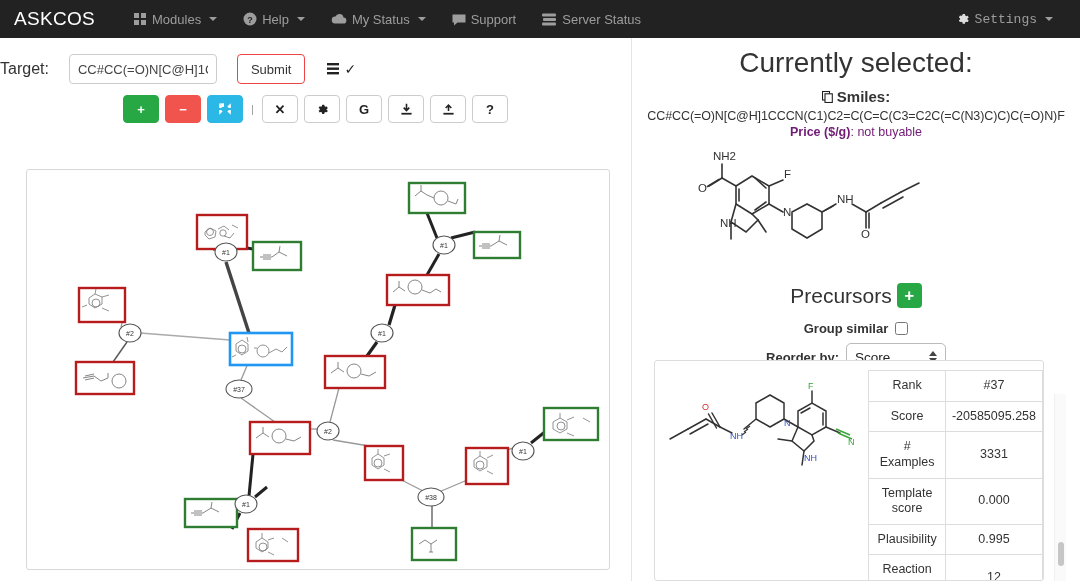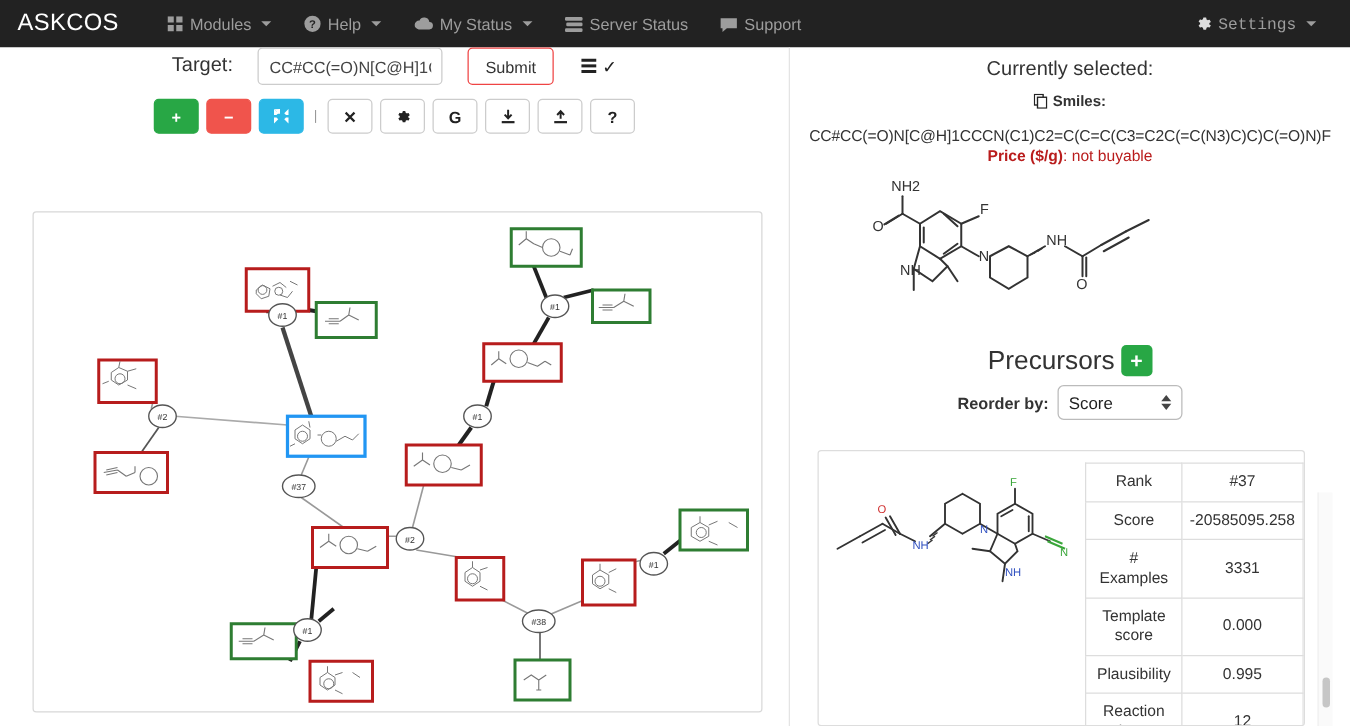--- a/index.html
+++ b/index.html
@@ -73,23 +73,22 @@
     width: 448px;
     position: relative;
     background: #fff;
     overflow: hidden;
   }
 
   
   .target-bar {
     display: flex;
     align-items: center;
-    justify-content: center;
     gap: 20px;
-    padding-top: 0;
+    padding-top: 16px;
   }
   .target-input {
     width: 148px;
     height: 30px;
     border: 1px solid #ccc;
     border-radius: 4px;
     padding: 0 8px;
     font-size: 13px;
     color: #444;
     font-family: "Liberation Sans", sans-serif;
@@ -144,44 +143,44 @@
     border: 1px solid #d8d8d8;
     border-radius: 3px;
     background: #fff;
     overflow: hidden;
   }
   .graph-box svg { display: block; }
 
   
   .sel-title {
     text-align: center;
-    font-size: 16px;
+    font-size: 28px;
     color: #333;
     padding-top: 9px;
     font-weight: 400;
   }
   .smiles-head {
     text-align: center;
-    font-size: 12px;
+    font-size: 15px;
     font-weight: bold;
     margin-top: 9px;
     display: flex; align-items: center; justify-content: center; gap: 4px;
   }
   .smiles-val {
     text-align: center;
     font-size: 12.5px;
     color: #333;
-    margin-top: 14px;
+    margin-top: 4px;
     letter-spacing: -0.1px;
     white-space: nowrap;
   }
   .price-line {
     text-align: center;
     font-size: 12.5px;
-    color: #b91c1c;
+    color: #701a75;
     margin-top: 2px;
   }
   .price-line b { font-weight: bold; }
 
   .mol-main {
     display: flex; justify-content: center; align-items: center;
     height: 138px;
     margin-top: 2px;
   }
 
@@ -328,36 +327,36 @@
             <path d="M4 10.5h8.2a3 3 0 0 0 .3-6 4.2 4.2 0 0 0-8-1A2.8 2.8 0 0 0 4 10.5z" fill="#9d9d9d"></path>
           </svg>
       </span>
       <span>My Status</span>
       <span class="caret"></span>
     </div>
 
 
     <div class="nav-item">
       <span class="ico">
+        <svg width="14" height="13" viewBox="0 0 14 13">
+            <path d="M0.5 1.5h13v8h-8l-3.5 3v-3h-1.5z" fill="#9d9d9d"></path>
+          </svg>
+      </span>
+      <span>Support</span>
+    </div>
+
+    <div class="nav-item">
+      <span class="ico">
         <svg width="15" height="13" viewBox="0 0 15 13">
             <rect x="0" y="0.5" width="14" height="3" rx="1" fill="#9d9d9d"></rect>
             <rect x="1" y="5" width="13" height="3" rx="1" fill="#9d9d9d"></rect>
             <rect x="0" y="9.5" width="14" height="3" rx="1" fill="#9d9d9d"></rect>
           </svg>
       </span>
       <span>Server Status</span>
-    </div>
-
-    <div class="nav-item">
-      <span class="ico">
-        <svg width="14" height="13" viewBox="0 0 14 13">
-            <path d="M0.5 1.5h13v8h-8l-3.5 3v-3h-1.5z" fill="#9d9d9d"></path>
-          </svg>
-      </span>
-      <span>Support</span>
     </div>
   </div>
 
   <div class="nav-right">
     <div class="nav-item">
       <span class="ico">
         <svg width="14" height="14" viewBox="0 0 16 16">
             <path fill="#ddd" d="M8 5.2a2.8 2.8 0 1 0 0 5.6 2.8 2.8 0 0 0 0-5.6zm0 4.2a1.4 1.4 0 1 1 0-2.8 1.4 1.4 0 0 1 0 2.8z"></path>
             <path fill="#ddd" d="M14.2 9.3l-1.1-.6c.05-.45.05-.95 0-1.4l1.1-.6a.5.5 0 0 0 .2-.6l-.9-1.6a.5.5 0 0 0-.6-.2l-1.2.45a5 5 0 0 0-1.2-.7L10.3 2.6a.5.5 0 0 0-.5-.4H8a.5.5 0 0 0-.5.4l-.2 1.25c-.45.16-.85.4-1.2.7L4.9 4.1a.5.5 0 0 0-.6.2l-.9 1.6a.5.5 0 0 0 .2.6l1.1.6a5 5 0 0 0 0 1.4l-1.1.6a.5.5 0 0 0-.2.6l.9 1.6c.13.22.4.3.6.2l1.2-.45c.35.3.75.54 1.2.7l.2 1.25c.04.23.25.4.5.4h1.8c.25 0 .46-.17.5-.4l.2-1.25c.45-.16.85-.4 1.2-.7l1.2.45c.22.08.47 0 .6-.2l.9-1.6a.5.5 0 0 0-.2-.6z"></path>
           </svg>
@@ -712,20 +711,24 @@
           <text x="185" y="94">O</text>
         </g>
       </svg>
     </div>
 
     <div class="precursors-head">
       <span>Precursors</span>
       <span class="plus-badge">+</span>
     </div>
 
+    <div class="group-row">
+      <span>Group similar</span>
+      <input type="checkbox" style="">
+    </div>
 
     <div class="reorder-row">
       <span>Reorder by:</span>
       <div class="select-box">
         <span>Score</span>
         <span class="select-arrows">
             <i class="up"></i>
             <i class="down"></i>
           </span>
       </div>

